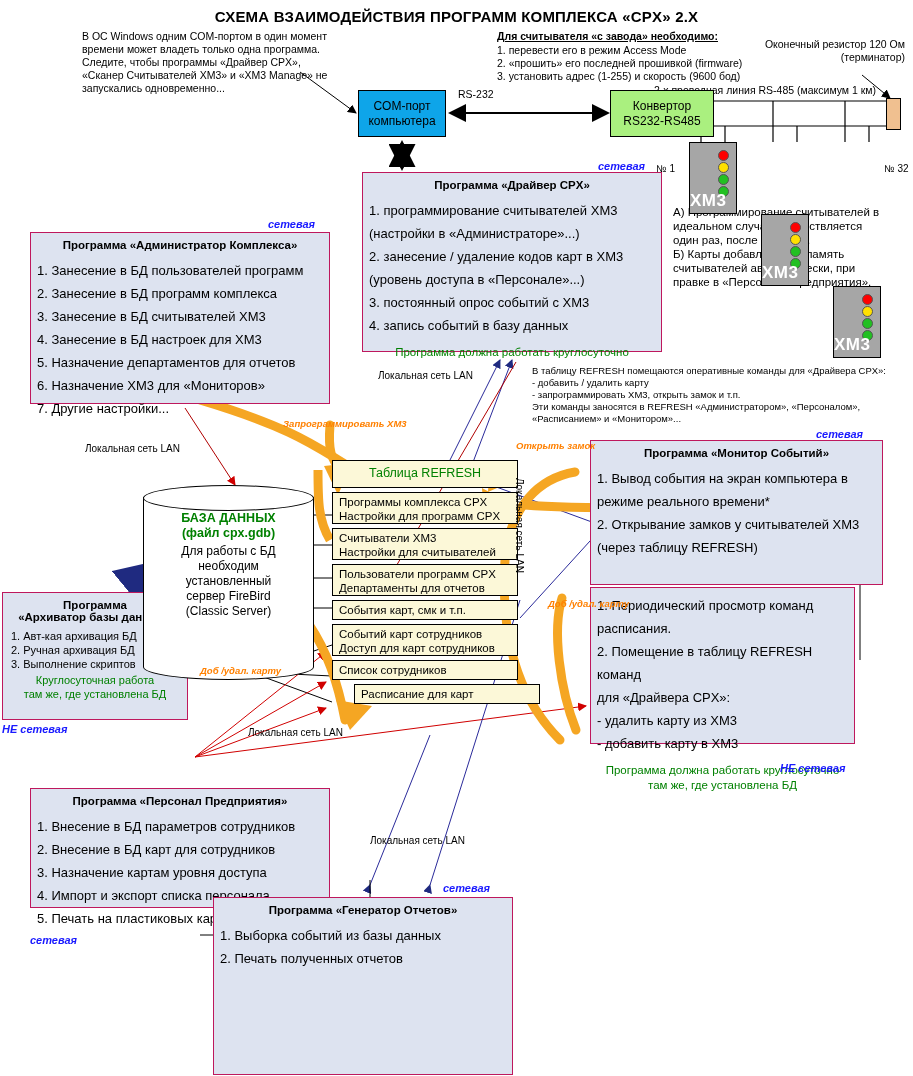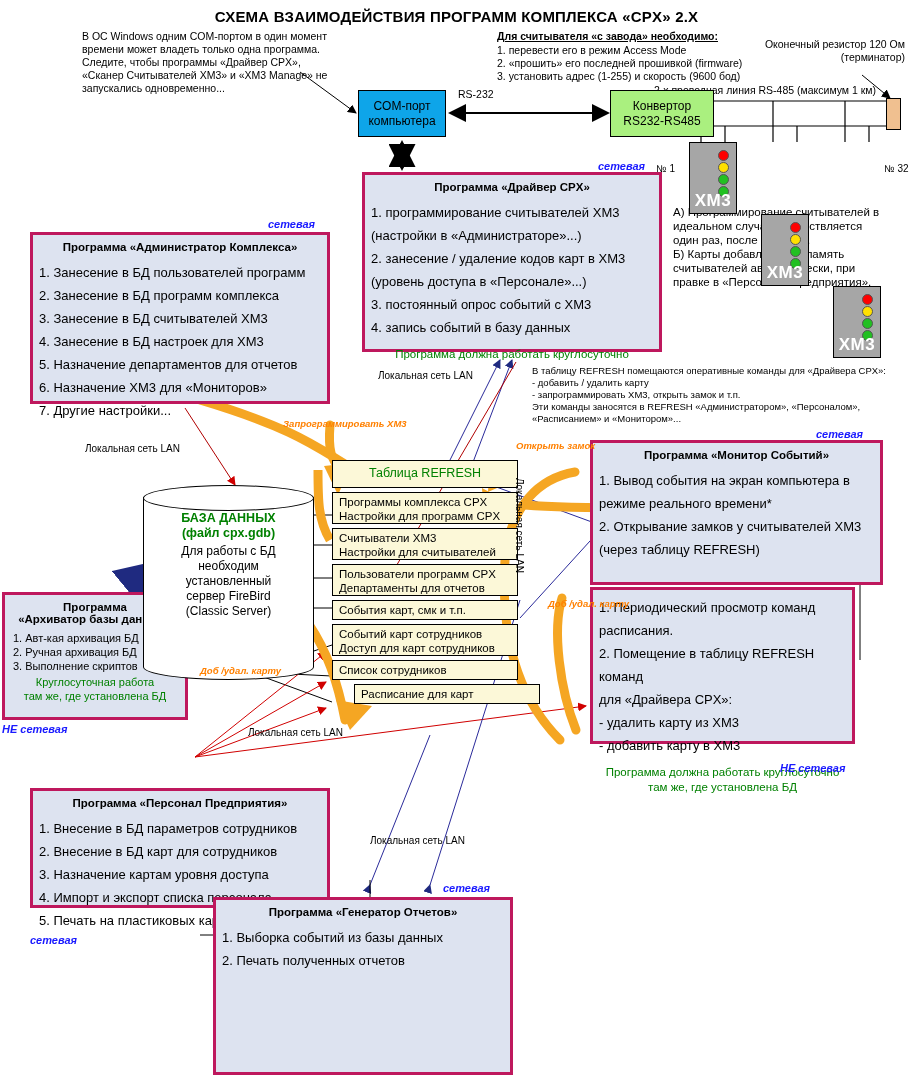--- a/index.html
+++ b/index.html
@@ -7,32 +7,32 @@
        font-family:"Liberation Sans","DejaVu Sans",sans-serif;color:#000;}
   .abs{position:absolute;}
   #title{left:0;top:8px;width:913px;text-align:center;font-size:15px;font-weight:bold;letter-spacing:.2px;}
 
   
   .note{font-size:10.5px;line-height:13px;white-space:pre-line;}
   .note-u{text-decoration:underline;font-weight:bold;}
   .note-r{text-align:right;}
 
   
-  .prog{background:#dde3f0;border:3px solid #be185d;box-sizing:border-box;}
+  .prog{background:#dde3f0;border:1px solid #be185d;box-sizing:border-box;}
   .prog .hd{text-align:center;font-weight:bold;font-size:11.5px;padding:6px 4px 2px;}
   .prog .bd{font-size:13px;line-height:23px;white-space:pre-line;padding:6px 6px 4px;}
   .prog .green{color:#008000;font-size:11.5px;line-height:15px;white-space:pre-line;padding:4px 10px;text-align:center;}
 
   
   .hwbox{border:1px solid #000;box-sizing:border-box;display:flex;align-items:center;
          justify-content:center;text-align:center;font-size:12px;line-height:15px;white-space:pre-line;}
   .grey{background:#0ea5e9;}
   .greenbox{background:#aaf07f;}
   .xm3{background:#a6a6a6;border:1px solid #000;box-sizing:border-box;position:relative;}
-  .xm3 .lbl{position:absolute;left:0;bottom:2px;width:100%;text-align:center;
+  .xm3 .lbl{position:absolute;left:0;bottom:2px;width:100%;text-align:left;
             color:#fff;font-weight:bold;font-size:17px;letter-spacing:.5px;}
   .led{position:absolute;width:9px;height:9px;border-radius:50%;border:1px solid #555;}
 
   
   #db{position:absolute;left:143px;top:485px;width:171px;height:195px;}
   #db .body{position:absolute;left:0;top:12px;width:171px;height:170px;border-left:1px solid #000;border-right:1px solid #000;background:#fff;box-sizing:border-box;}
   #db .top{position:absolute;left:0;top:0;width:171px;height:26px;border:1px solid #000;border-radius:50%;background:#fff;box-sizing:border-box;}
   #db .bot{position:absolute;left:0;top:169px;width:171px;height:26px;border:1px solid #000;border-radius:50%;background:#fff;box-sizing:border-box;clip-path:inset(13px 0 0 0);}
   #db .txt{position:absolute;left:0;top:26px;width:171px;text-align:center;}
   #db .t1{color:#008000;font-weight:bold;font-size:12.5px;line-height:15px;white-space:pre-line;}

